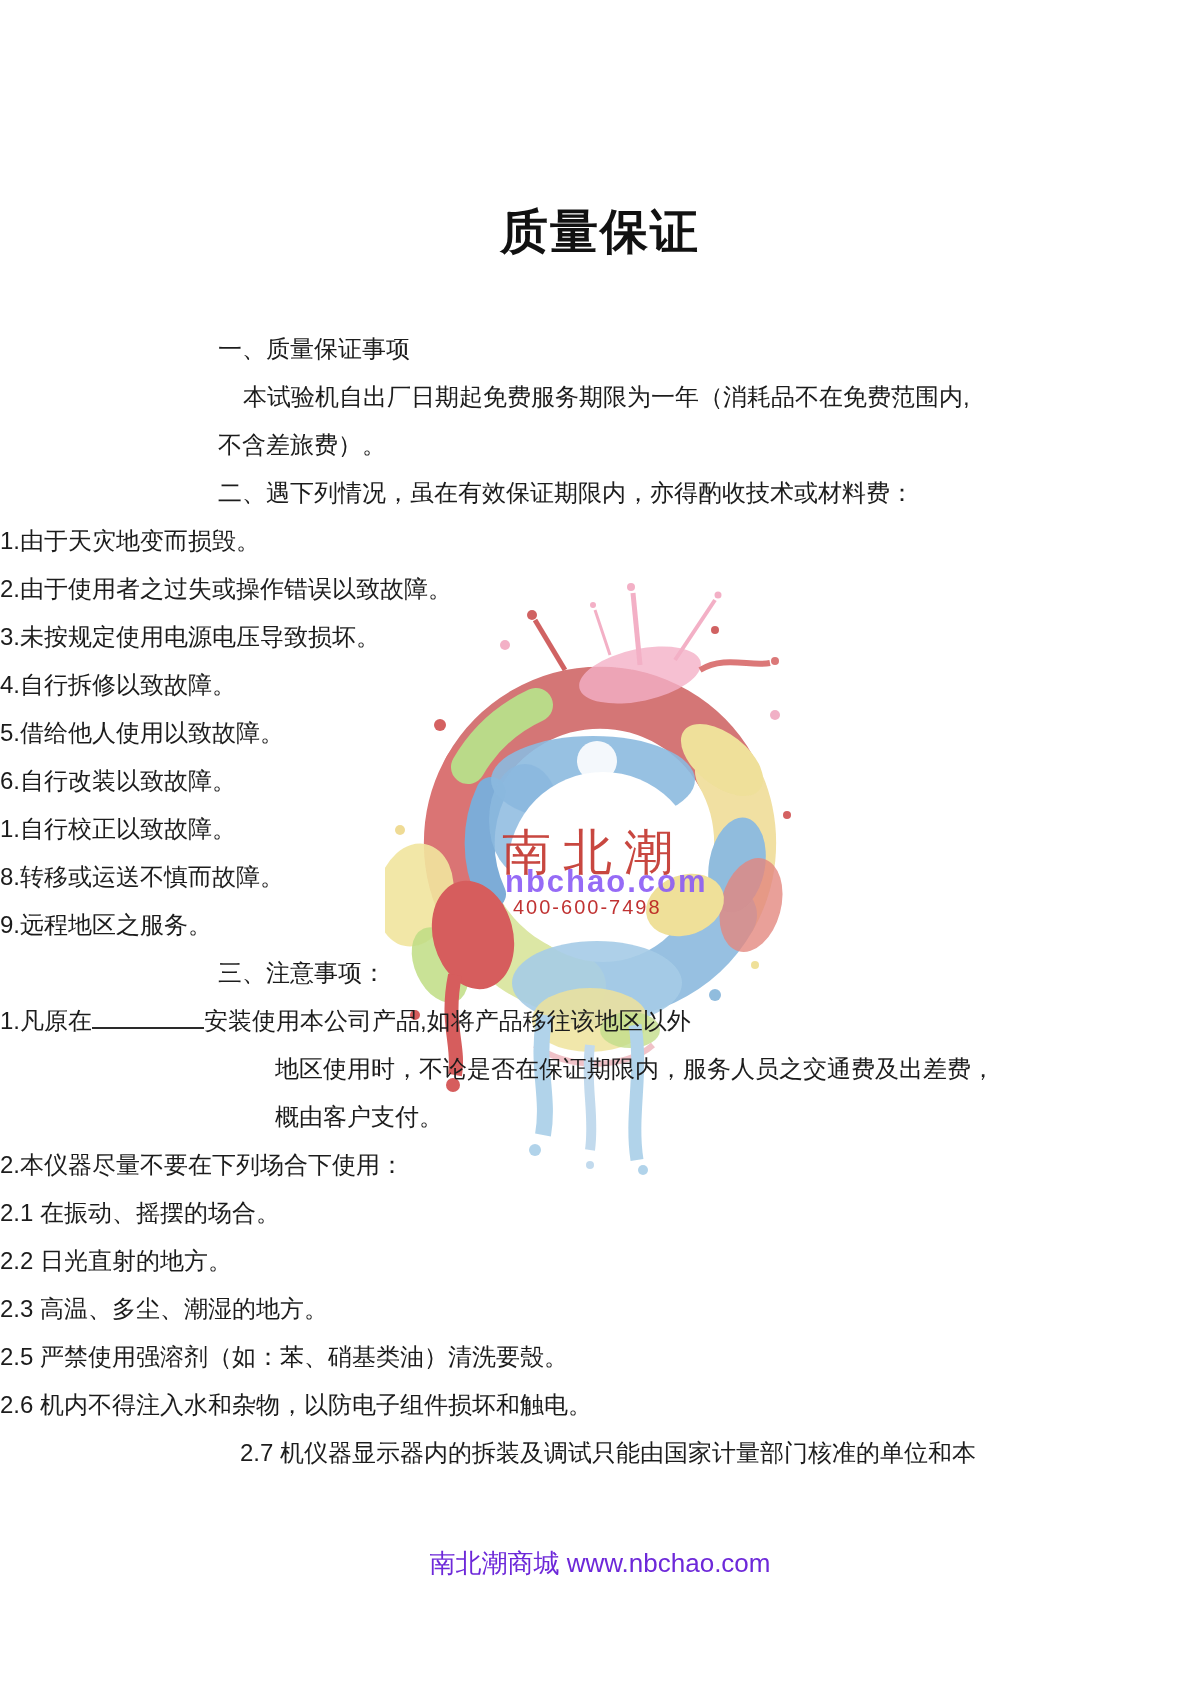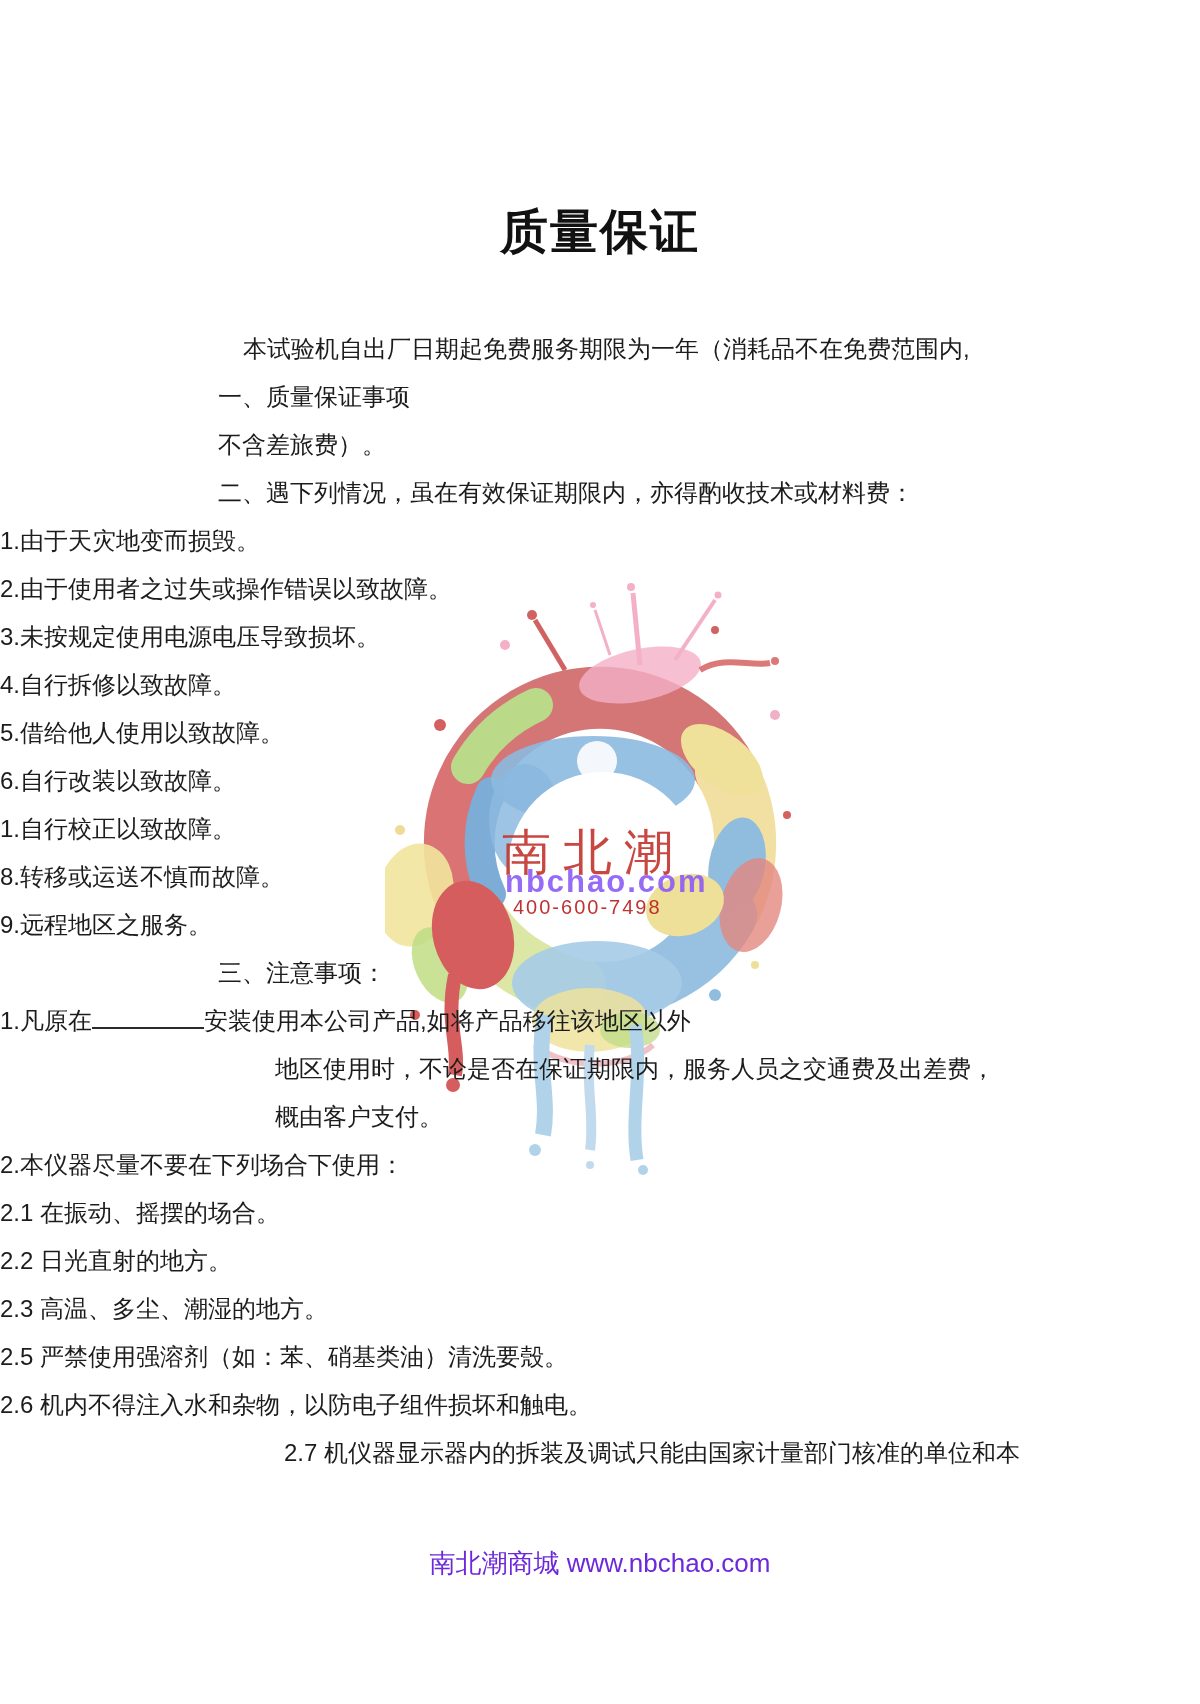--- a/index.html
+++ b/index.html
@@ -14,21 +14,21 @@
   }
   .content { position:absolute; top:325px; left:0; width:100%; z-index:2; }
   .line {
     height:48px; line-height:48px; font-size:24px; font-weight:500;
     white-space:nowrap; color:#1c1c1c;
   }
   .ind-a  { padding-left:218px; }
   .ind-f  { padding-left:243px; }
   .ind-b  { }
   .ind-c  { padding-left:275px; }
-  .ind-b2 { padding-left:240px;margin-left:44px; }
+  .ind-b2 { padding-left:240px; }
   .blank {
     display:inline-block; width:112px; height:1em;
     border-bottom:2px solid #2a2a2a;
   }
   .footer {
     position:absolute; top:1546px; left:0; width:100%; text-align:center;
     font-size:26px; color:#6d28d9; z-index:2;
   }
   .watermark { position:absolute; left:0; top:0; width:100%; height:100%; z-index:0; }
   .wm-svg { position:absolute; left:385px; top:575px; opacity:0.9; }
@@ -113,22 +113,22 @@
       <circle cx="370" cy="390" r="4" fill="#eedd8e"></circle>
     </svg>
     <div class="wm-text wm-brand">南北潮</div>
     <div class="wm-text wm-domain">nbchao.com</div>
     <div class="wm-text wm-phone">400-600-7498</div>
   </div>
 
   <h1 class="title">质量保证</h1>
 
   <div class="content">
+    <div class="line ind-a">一、质量保证事项</div>
     <div class="line ind-f">本试验机自出厂日期起免费服务期限为一年（消耗品不在免费范围内,</div>
-    <div class="line ind-a">一、质量保证事项</div>
     <div class="line ind-a">不含差旅费）。</div>
     <div class="line ind-a">二、遇下列情况，虽在有效保证期限内，亦得酌收技术或材料费：</div>
     <div class="line ind-b">1.由于天灾地变而损毁。</div>
     <div class="line ind-b">2.由于使用者之过失或操作错误以致故障。</div>
     <div class="line ind-b">3.未按规定使用电源电压导致损坏。</div>
     <div class="line ind-b">4.自行拆修以致故障。</div>
     <div class="line ind-b">5.借给他人使用以致故障。</div>
     <div class="line ind-b">6.自行改装以致故障。</div>
     <div class="line ind-b">1.自行校正以致故障。</div>
     <div class="line ind-b">8.转移或运送不慎而故障。</div>

